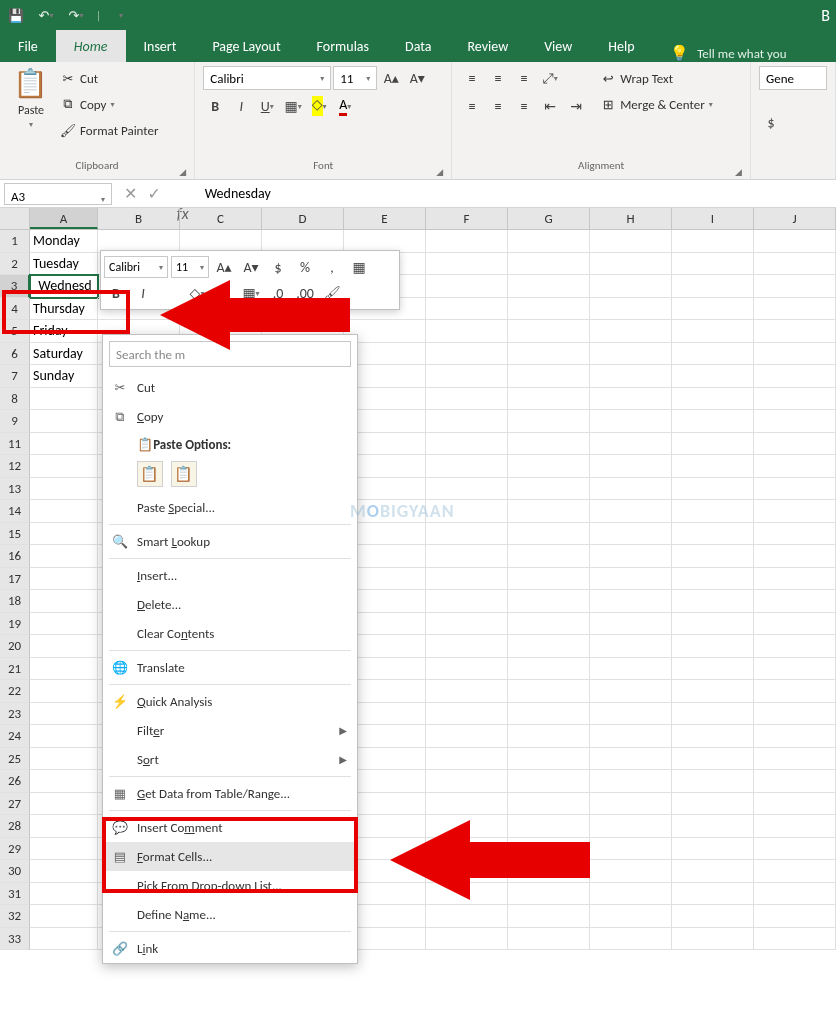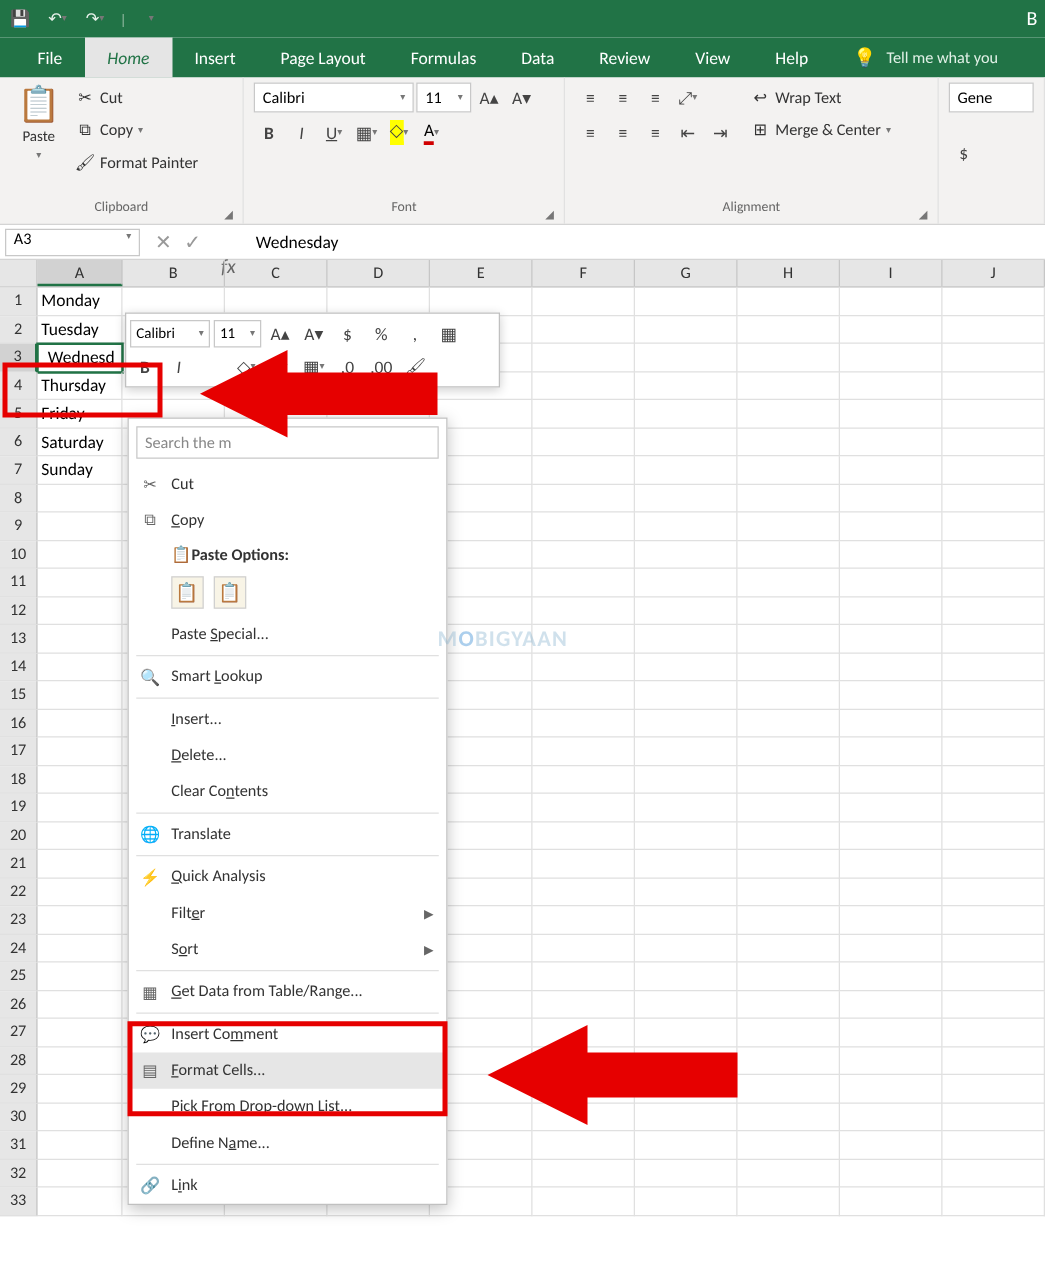--- a/index.html
+++ b/index.html
@@ -6,21 +6,21 @@
   body { width: 836px; height: 1024px; background: #fff; overflow: hidden; position: relative; }
 
   
   .titlebar { height: 30px; background: #217346; display: flex; align-items: center; padding: 0 6px; color: #fff; }
   .titlebar .qat { display: flex; align-items: center; gap: 10px; }
   .titlebar .icon-btn { width: 20px; height: 20px; display: flex; align-items: center; justify-content: center; font-size: 13px; color: #e8f2eb; }
   .titlebar .sep { color: #c3d9c9; font-size: 10px; }
   .titlebar .spacer { flex: 1; }
 
   
-  .ribbon-tabs { height: 32px; background: #217346; display: flex; align-items: center; padding-left: 12px; gap: 0; }
+  .ribbon-tabs { height: 32px; background: #217346; display: flex; align-items: flex-end; gap: 0; }
   .ribbon-tabs .tab { height: 32px; padding: 0 18px; color: #fff; font-size: 14px; display: flex; align-items: center; cursor: pointer; }
   .ribbon-tabs .tab.active { background: #e5e5e5; color: #217346; font-style: italic; }
   .ribbon-tabs .tell { display: flex; align-items: center; gap: 8px; color: #e0f0e6; font-size: 13px; margin-left: 18px; }
   .ribbon-tabs .bulb { font-size: 15px; }
 
   
   .ribbon { height: 118px; background: #f3f2f1; border-bottom: 1px solid #d4d4d4; display: flex; }
   .group { border-right: 1px solid #e1e1e1; padding: 4px 8px 0 8px; display: flex; flex-direction: column; }
   .group-body { flex: 1; display: flex; align-items: flex-start; gap: 6px; }
   .group-label { height: 20px; font-size: 11px; color: #666; text-align: center; position: relative; }
@@ -32,21 +32,21 @@
   .big-btn .ico { font-size: 28px; }
   .caret { font-size: 8px; color: #777; }
 
   
   .font-combo { height: 24px; border: 1px solid #c8c8c8; background: #fff; font-size: 13px; padding: 0 6px; display: flex; align-items: center; justify-content: space-between; }
   .font-row { display: flex; gap: 2px; }
   .sq { width: 24px; height: 24px; border: 1px solid transparent; display: flex; align-items: center; justify-content: center; font-size: 14px; color: #444; }
 
   
   .fbar { height: 28px; border-bottom: 1px solid #d4d4d4; display: flex; align-items: center; background: #fff; }
-  .namebox { width: 108px; height: 22px; border: 1px solid #c8c8c8; margin: 0 4px; display: flex; align-items: flex-start; justify-content: space-between; padding: 0 6px; font-size: 13px; }
+  .namebox { width: 108px; height: 22px; border: 1px solid #c8c8c8; margin: 0 4px; display: flex; align-items: flex-end; justify-content: space-between; padding: 0 6px; font-size: 13px; }
   .fbar-btns { display: flex; gap: 10px; padding: 0 8px; color: #999; }
   .fx { font-style: italic; color: #666; padding: 0 8px; margin-top: 40px; }
   .fbar-val { font-size: 14px; padding-left: 8px; }
 
   
   .colhdr { height: 22px; display: flex; background: #e6e6e6; border-bottom: 1px solid #c6c6c6; }
   .rowhdr-space { width: 30px; border-right: 1px solid #c6c6c6; background: #e6e6e6; }
   .colhdr .col { border-right: 1px solid #c6c6c6; text-align: center; font-size: 13px; color: #333; line-height: 22px; }
   .colhdr .col.sel { background: #d2d2d2; border-bottom: 2px solid #217346; }
 
@@ -368,33 +368,20 @@
       <div class="cell colBtoJ"></div>
       <div class="cell colBtoJ"></div>
       <div class="cell colBtoJ"></div>
       <div class="cell colBtoJ"></div>
       <div class="cell colBtoJ"></div>
       <div class="cell colBtoJ"></div>
       <div class="cell colBtoJ"></div>
       <div class="cell colBtoJ"></div>
     </div>
     <div class="row">
-      <div class="rowhdr">10</div>
-      <div class="cell colA"></div>
-      <div class="cell colBtoJ"></div>
-      <div class="cell colBtoJ"></div>
-      <div class="cell colBtoJ"></div>
-      <div class="cell colBtoJ"></div>
-      <div class="cell colBtoJ"></div>
-      <div class="cell colBtoJ"></div>
-      <div class="cell colBtoJ"></div>
-      <div class="cell colBtoJ"></div>
-      <div class="cell colBtoJ"></div>
-    </div>
-    <div class="row">
       <div class="rowhdr">11</div>
       <div class="cell colA"></div>
       <div class="cell colBtoJ"></div>
       <div class="cell colBtoJ"></div>
       <div class="cell colBtoJ"></div>
       <div class="cell colBtoJ"></div>
       <div class="cell colBtoJ"></div>
       <div class="cell colBtoJ"></div>
       <div class="cell colBtoJ"></div>
       <div class="cell colBtoJ"></div>

